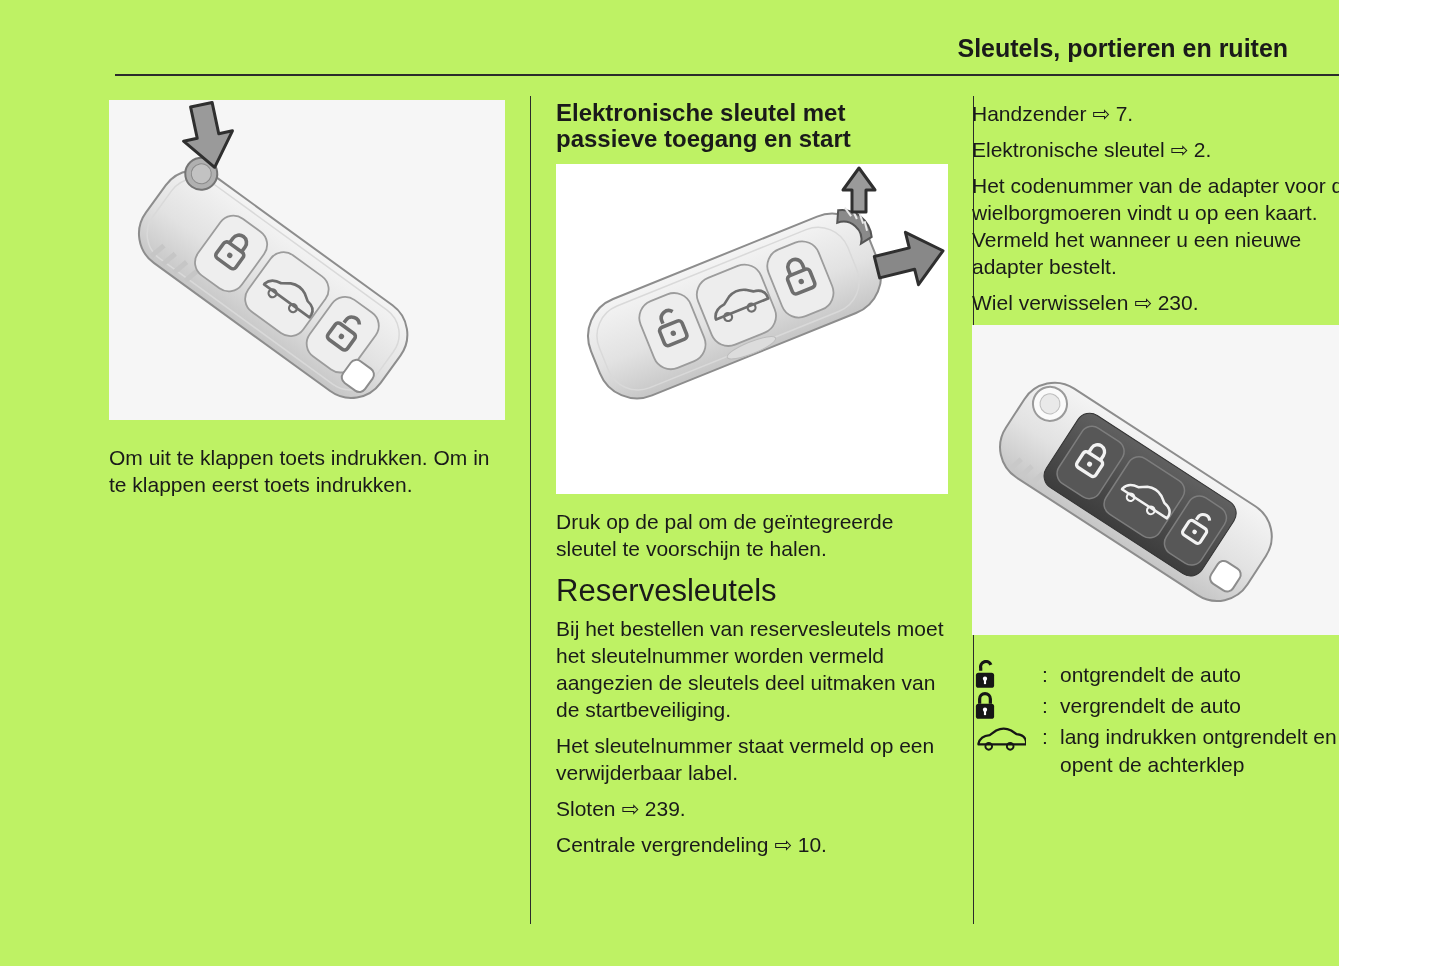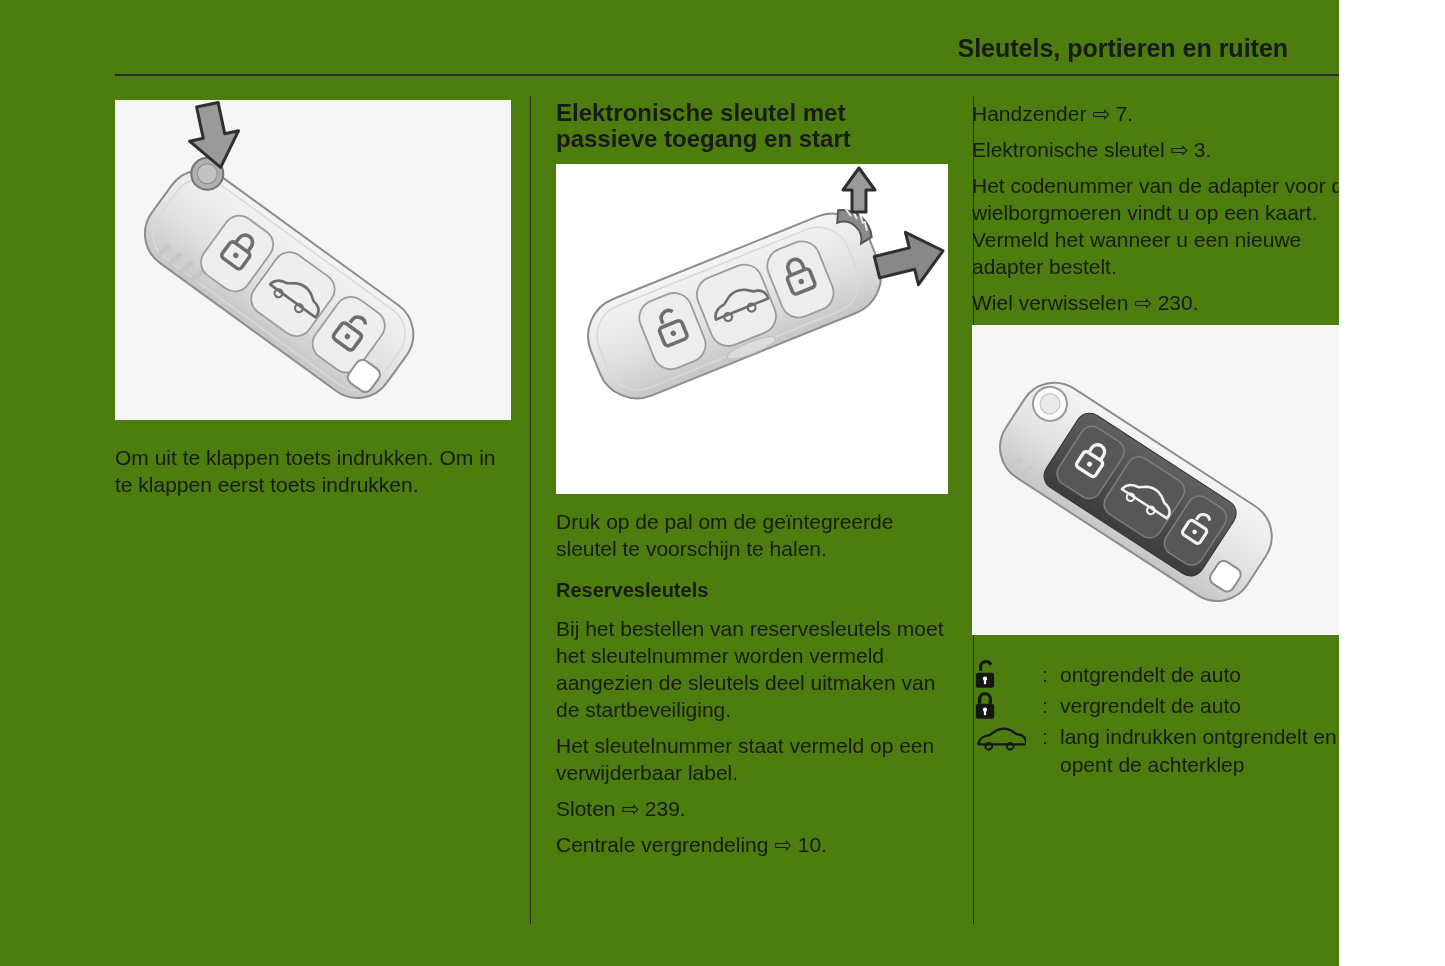--- a/index.html
+++ b/index.html
@@ -1,40 +1,40 @@
 <!DOCTYPE html>
 <html lang="nl"><head>
 <meta charset="utf-8">
 <style>
   * { margin:0; padding:0; box-sizing:border-box; }
   html,body { background:#ffffff; }
   .page {
-    position:relative; width:1339px; height:966px; background:#4d7c0f;
+    position:relative; width:1339px; height:966px; background:#bef264;
     font-family:"Liberation Sans","DejaVu Sans",sans-serif; color:#1a1a1a;
     overflow:hidden;
   }
   .header { position:absolute; left:115px; top:34px; width:1277px;
             display:flex; justify-content:flex-end; align-items:baseline; }
   .header-title { font-size:25px; font-weight:bold; }
   .header-page  { font-size:25px; font-weight:bold; margin-left:90px; }
   .header-rule  { position:absolute; left:115px; top:74px; width:1277px;
                   border-top:2px solid #2b2b2b; }
   .vsep { position:absolute; top:96px; width:1px; height:828px; background:#2b2b2b; }
   .vsep-1 { left:530px; }
   .vsep-2 { left:973px; }
 
   .col { position:absolute; top:100px; font-size:21px; line-height:27px; }
-  .col-1 { left:115px; width:396px; }
+  .col-1 { left:109px; width:396px; }
   .col-2 { left:556px; width:392px; }
   .col-3 { left:972px; width:398px; }
 
   p { margin:0 0 9px; }
   .caption { margin-top:24px; }
   h2.section { font-size:24px; line-height:26px; font-weight:bold; margin:0 0 12px; }
-  h3.subsection { font-size:20px; line-height:29px; font-weight:bold; margin:14px 0 10px; }
+  h3.subsection { font-size:31px; line-height:29px; font-weight:normal; margin:14px 0 10px; }
   h2.big-section { font-size:29px; line-height:34px; font-weight:bold; margin:16px 0 16px; }
 
   .figure { display:flex; align-items:center; justify-content:center; }
   .figure-1 { width:396px; height:320px; background:#f6f6f6; }
   .figure-2 { width:392px; height:330px; background:#ffffff; margin-bottom:6px; }
   .figure-3 { width:398px; height:310px; background:#f6f6f6; }
 
   .legend { margin-top:26px; display:grid; grid-template-columns:70px 18px 1fr;
             row-gap:3px; align-items:start; }
   .legend-row { display:contents; }
@@ -168,21 +168,21 @@
     <h3 class="subsection">Reservesleutels</h3>
     <p>Bij het bestellen van reservesleutels moet het sleutelnummer worden vermeld aangezien de sleutels deel uitmaken van de startbeveiliging.</p>
     <p>Het sleutelnummer staat vermeld op een verwijderbaar label.</p>
 
     <p class="ref">Sloten ⇨ 239.</p>
     <p class="ref">Centrale vergrendeling ⇨ 10.</p>
   </section>
 
   <section class="col col-3">
     <p class="ref">Handzender ⇨ 7.</p>
-    <p class="ref">Elektronische sleutel ⇨ 3.</p>
+    <p class="ref">Elektronische sleutel ⇨ 2.</p>
     <p>Het codenummer van de adapter voor de wielborgmoeren vindt u op een kaart. Vermeld het wanneer u een nieuwe adapter bestelt.</p>
     <p class="ref">Wiel verwisselen ⇨ 230.</p>
 
 
     <div class="figure figure-3">
       <svg viewBox="0 0 398 310" width="398" height="310">
         <g transform="translate(72,44) rotate(33)">
           <rect x="0" y="0" width="288" height="106" rx="36" fill="url(#kgrad)" stroke="#8d8d8d" stroke-width="2"></rect>
           <g stroke="#c9c9c9" stroke-width="5">
             <line x1="30" y1="88" x2="26" y2="103"></line>

